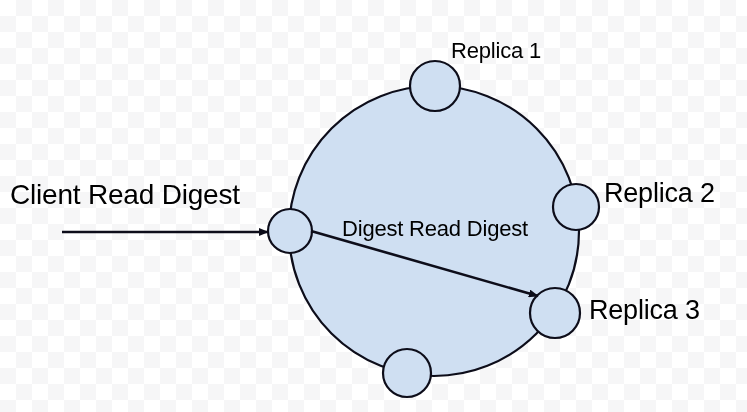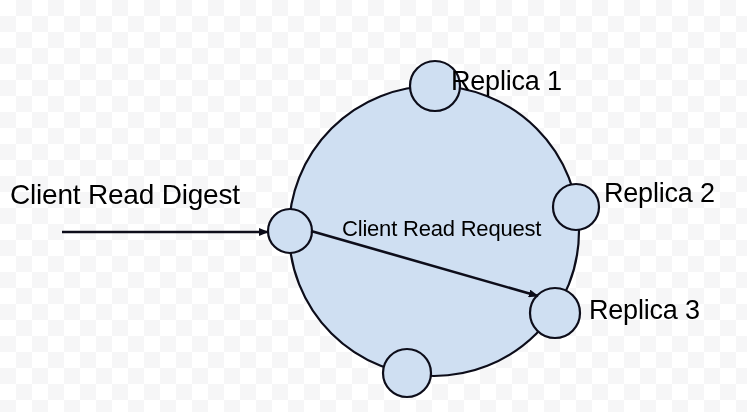--- a/index.html
+++ b/index.html
@@ -45,22 +45,21 @@
     font-size: 28px;
   }
   #label-digest-read-request {
     left: 342px;
     top: 218px;
     font-size: 22px;
   }
   #label-replica-1 {
     left: 451px;
     top: 40px;
-    font-size: 27px;
-    margin-top: 28px;
+    font-size: 22px;
   }
   #label-replica-2 {
     left: 604px;
     top: 180px;
     font-size: 27px;
   }
   #label-replica-3 {
     left: 589px;
     top: 297px;
     font-size: 27px;
@@ -93,21 +92,21 @@
     <circle cx="407" cy="373" r="24" fill="#cfdff2" stroke="#0d0d1a" stroke-width="2.2"></circle>
 
     <line x1="62" y1="232" x2="268" y2="232" stroke="#0d0d1a" stroke-width="2.6" marker-end="url(#arrowhead-solid)"></line>
 
     <line x1="311" y1="231" x2="538" y2="296" stroke="#0d0d1a" stroke-width="2.6" marker-end="url(#arrowhead-solid)"></line>
 
   </svg>
 
   <div class="diagram-label" id="label-client-read-request">Client Read Digest</div>
 
-  <div class="diagram-label" id="label-digest-read-request">Client Read Request</div>
+  <div class="diagram-label" id="label-digest-read-request">Digest Read Digest</div>
 
   <div class="diagram-label" id="label-replica-1">Replica 1</div>
 
   <div class="diagram-label" id="label-replica-2">Replica 2</div>
 
   <div class="diagram-label" id="label-replica-3">Replica 3</div>
 
 </div>
 
 </body></html>

